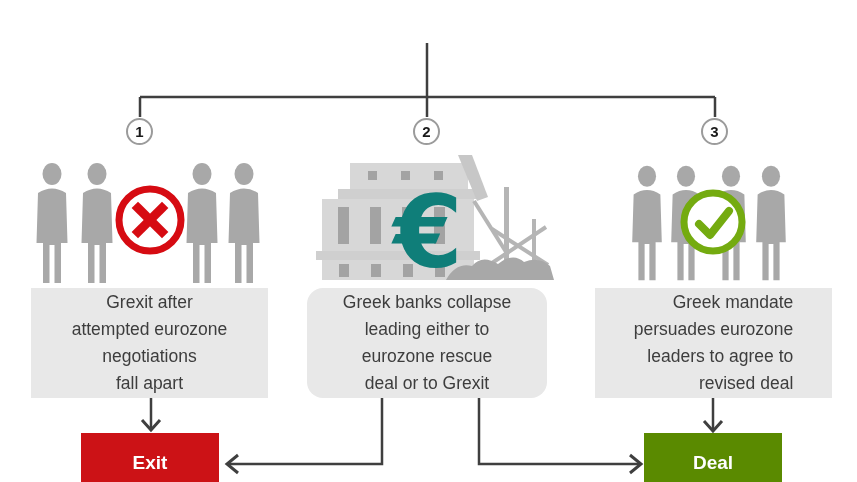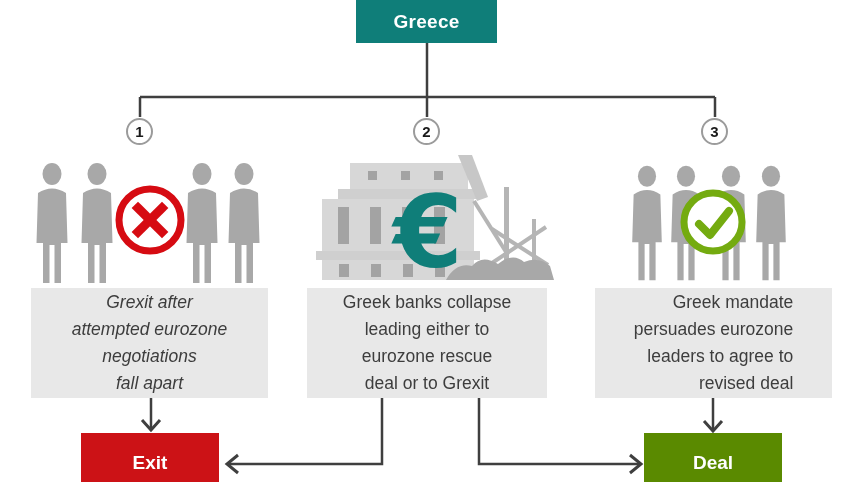--- a/index.html
+++ b/index.html
@@ -25,22 +25,22 @@
   #num-3{left:701px;top:118px;}
   
   .icon-group{pointer-events:none;}
   .person{position:absolute;width:44px;height:122px;}
   
   .scenario-box{
     background:#e8e8e8;display:flex;align-items:center;justify-content:center;
     text-align:center;color:#3d3d3d;font-size:17.5px;line-height:27px;
     white-space:pre-line;
   }
-  #scenario-1{left:31px;top:288px;width:237px;height:110px;font-style:italic;}
-  #scenario-2{left:307px;top:288px;width:240px;height:110px;}
+  #scenario-1{left:31px;top:288px;width:237px;height:110px;}
+  #scenario-2{left:307px;top:288px;width:240px;height:110px;border-radius:16px;}
   #scenario-3{left:595px;top:288px;width:237px;height:110px;text-align:right;}
   
   .outcome-box{
     height:60px;display:flex;align-items:center;justify-content:center;
     color:#ffffff;font-weight:bold;font-size:19px;
   }
   #exit-node{left:81px;top:433px;width:138px;background:#cc1216;}
   #deal-node{left:644px;top:433px;width:138px;background:#5a8a00;}
   svg{display:block;}
 </style>
@@ -73,21 +73,20 @@
       <path d="M704,421 L713,431 L722,421" stroke-width="3"></path>
 
       <path d="M382,398 L382,464 L228,464"></path>
       <path d="M238,455 L227,464 L238,473" stroke-width="3"></path>
 
       <path d="M479,398 L479,464 L640,464"></path>
       <path d="M630,455 L641,464 L630,473" stroke-width="3"></path>
     </g>
   </svg>
 
-  <div class="abs" id="greece-node">Greece</div>
 
   <div class="abs num-circle" id="num-1">1</div>
   <div class="abs num-circle" id="num-2">2</div>
   <div class="abs num-circle" id="num-3">3</div>
 
   <div class="abs icon-group" style="left:25px;top:163px;width:245px;height:125px;">
     <svg class="person" style="left:5px;top:0" viewBox="0 0 44 122">
         <use href="#person-shape"></use>
       </svg>
     <svg class="person" style="left:50px;top:0" viewBox="0 0 44 122">

